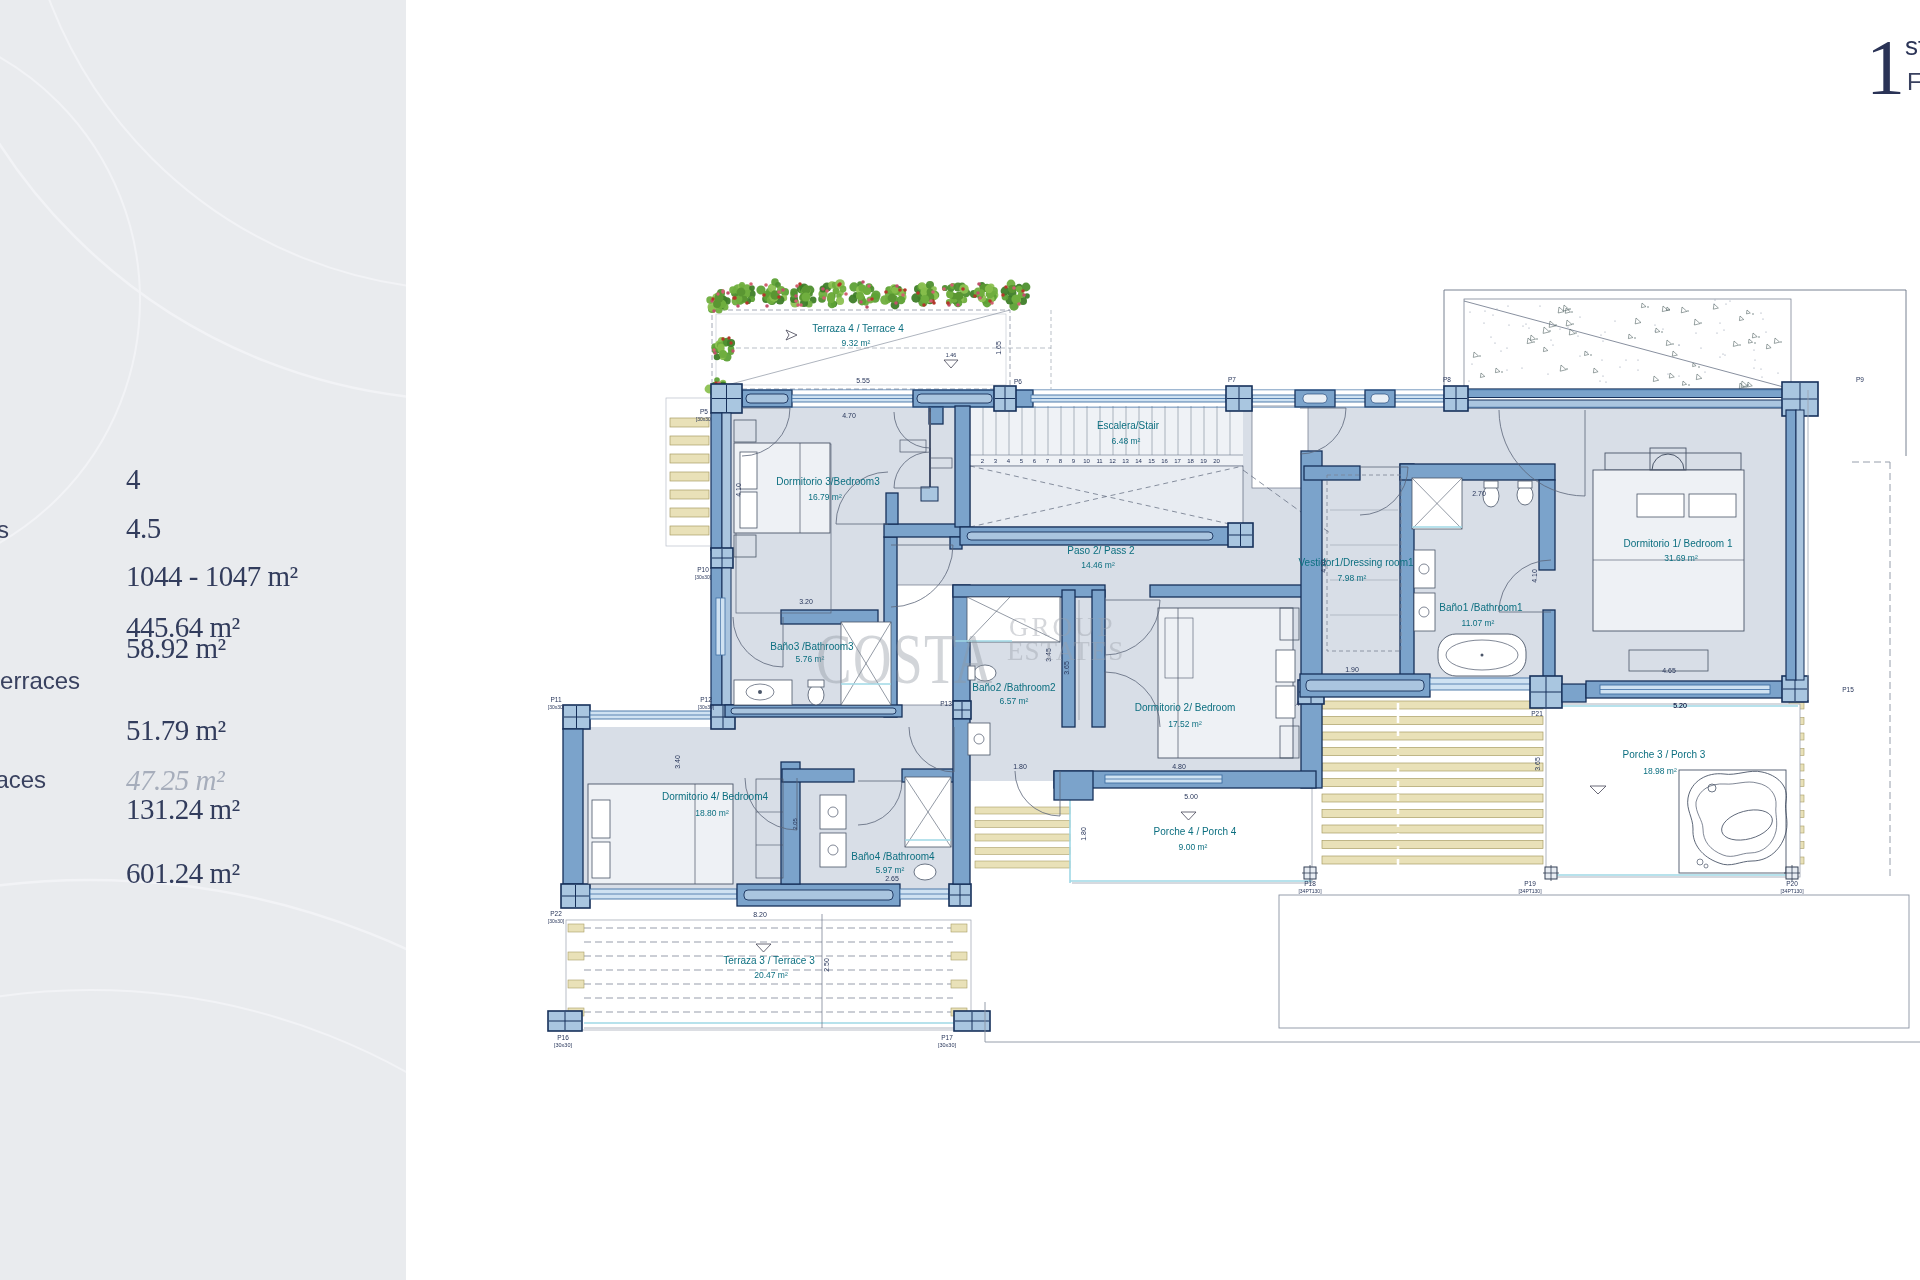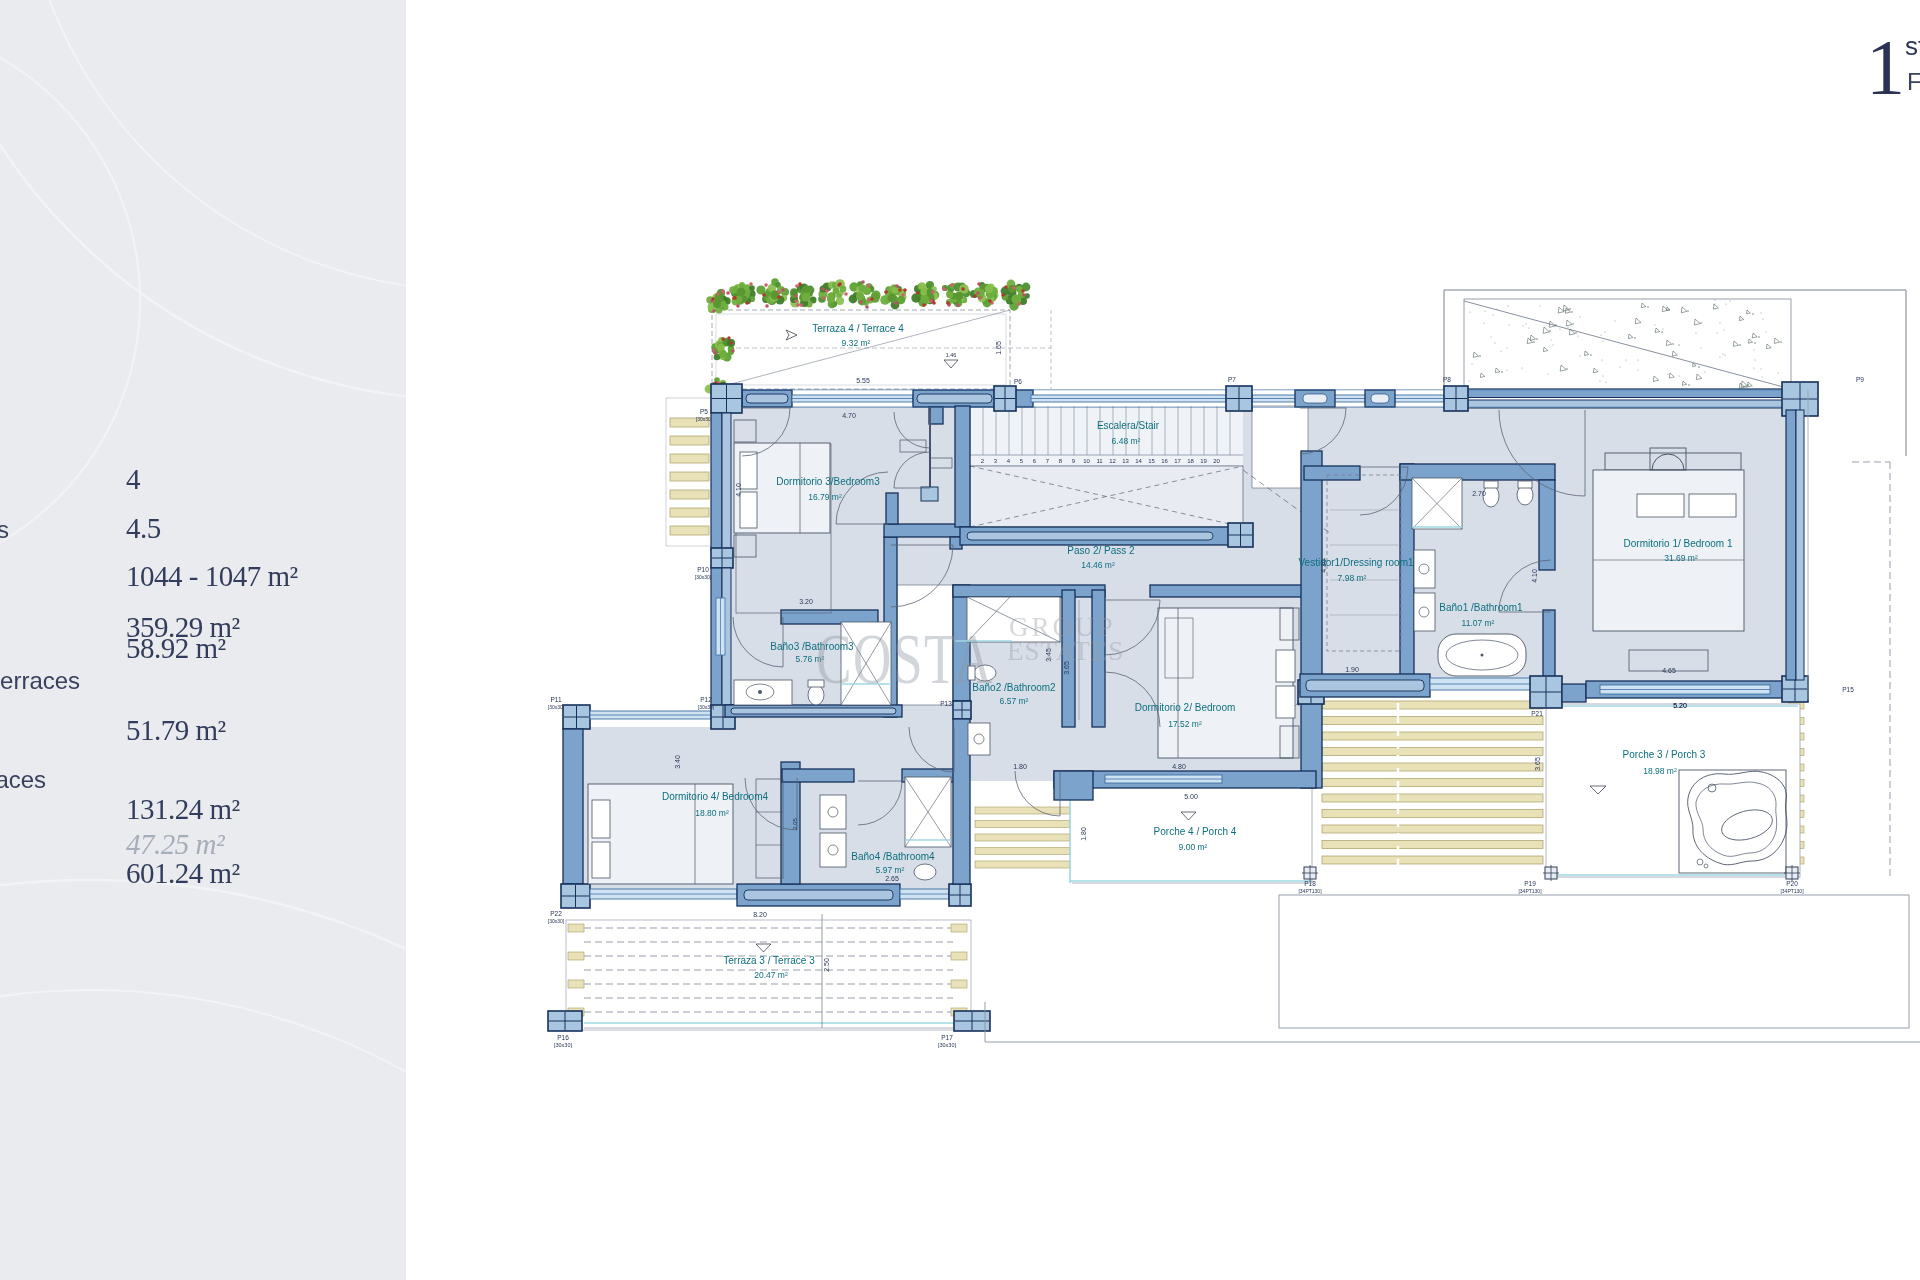--- a/index.html
+++ b/index.html
@@ -18,25 +18,25 @@
 <circle cx="-140" cy="300" r="280" fill="none" stroke="#f2f3f6" stroke-width="2"></circle>
 </svg>
 
 <div class="lab" style="left:-3px;top:516px;">s</div>
 <div class="lab" style="left:-104px;top:667px;">Covered terraces</div>
 <div class="lab" style="left:-106px;top:766px;">Open terraces</div>
 
 <div class="val" style="top:463px;">4</div>
 <div class="val" style="top:512px;">4.5</div>
 <div class="val" style="top:560px;">1044 - 1047 m²</div>
-<div class="val" style="top:611px;">359.29 m²</div>
+<div class="val" style="top:611px;">445.64 m²</div>
 <div class="val" style="top:632px;">58.92 m²</div>
 <div class="val" style="top:714px;">51.79 m²</div>
 <div class="val" style="top:793px;">131.24 m²</div>
-<div class="val" style="top:828px;font-style:italic;color:#a6adbb;">47.25 m²</div>
+<div class="val" style="top:764px;font-style:italic;color:#a6adbb;">47.25 m²</div>
 <div class="val" style="top:857px;font-weight:normal;">601.24 m²</div>
 
 <div style="position:absolute;left:1866px;top:22px;font-family:'Liberation Serif',serif;font-size:78px;color:#2a3356;">1<span style="font-family:'Liberation Sans',sans-serif;font-size:26px;position:relative;top:-38px;">st</span></div>
 <div style="position:absolute;left:1907px;top:68px;font-size:24px;color:#39415f;">Floor</div>
 
 <svg width="1920" height="1280" style="position:absolute;left:0;top:0" viewBox="0 0 1920 1280">
 
 <rect x="731" y="406" width="1055" height="277" fill="#d8dee7"></rect>
 <rect x="955" y="585" width="361" height="196" fill="#d8dee7"></rect>
 <rect x="725" y="610" width="165" height="150" fill="#d8dee7"></rect>

